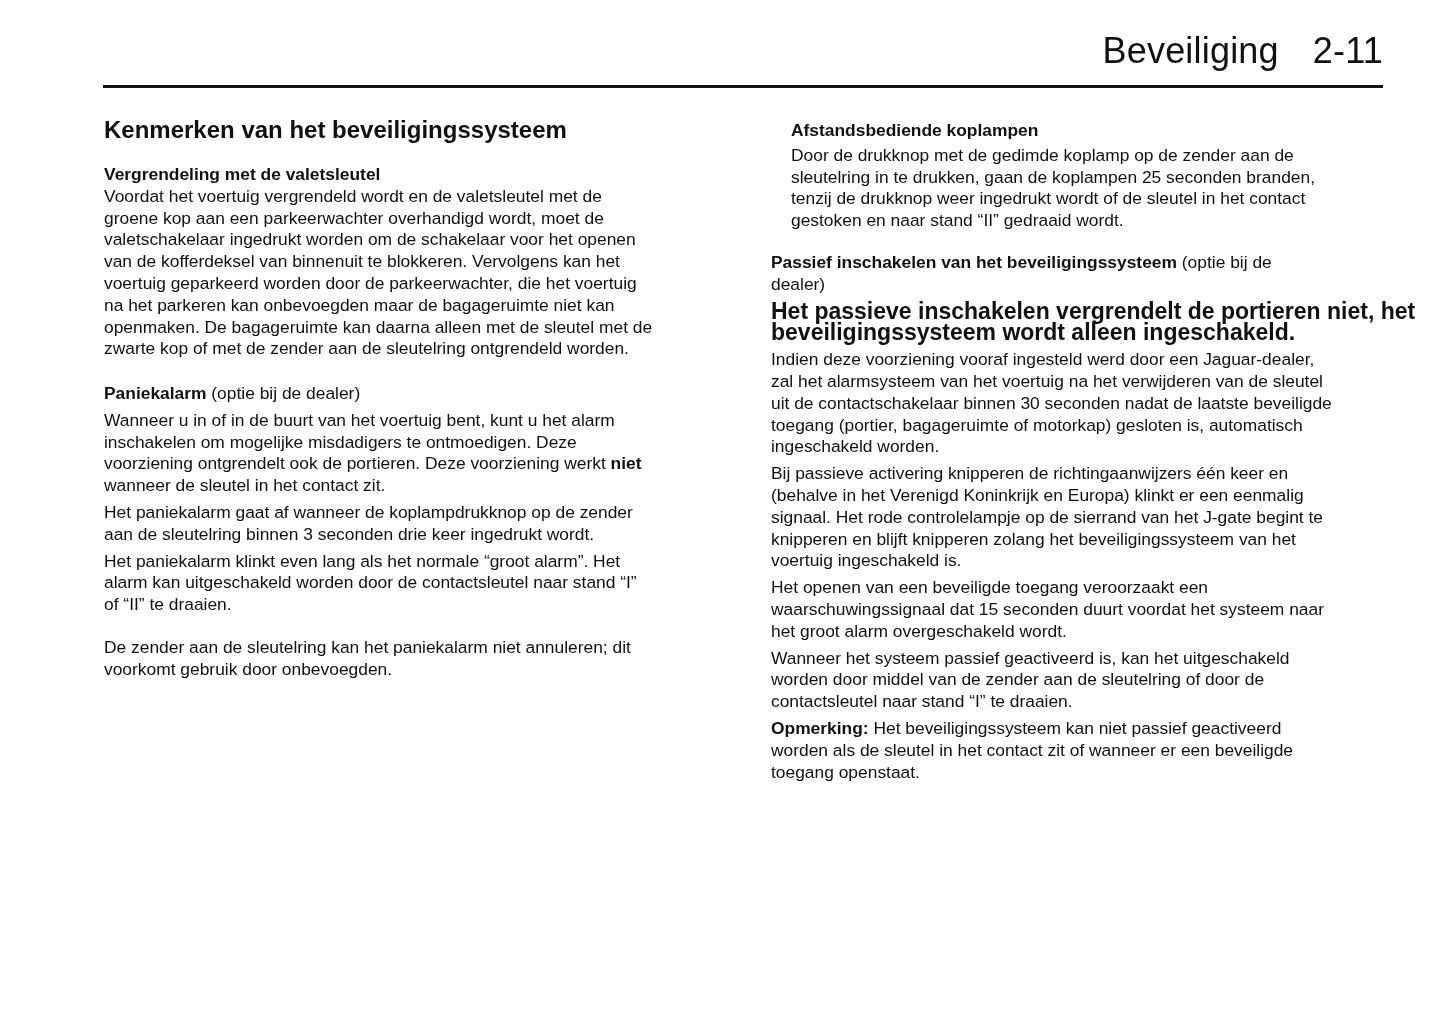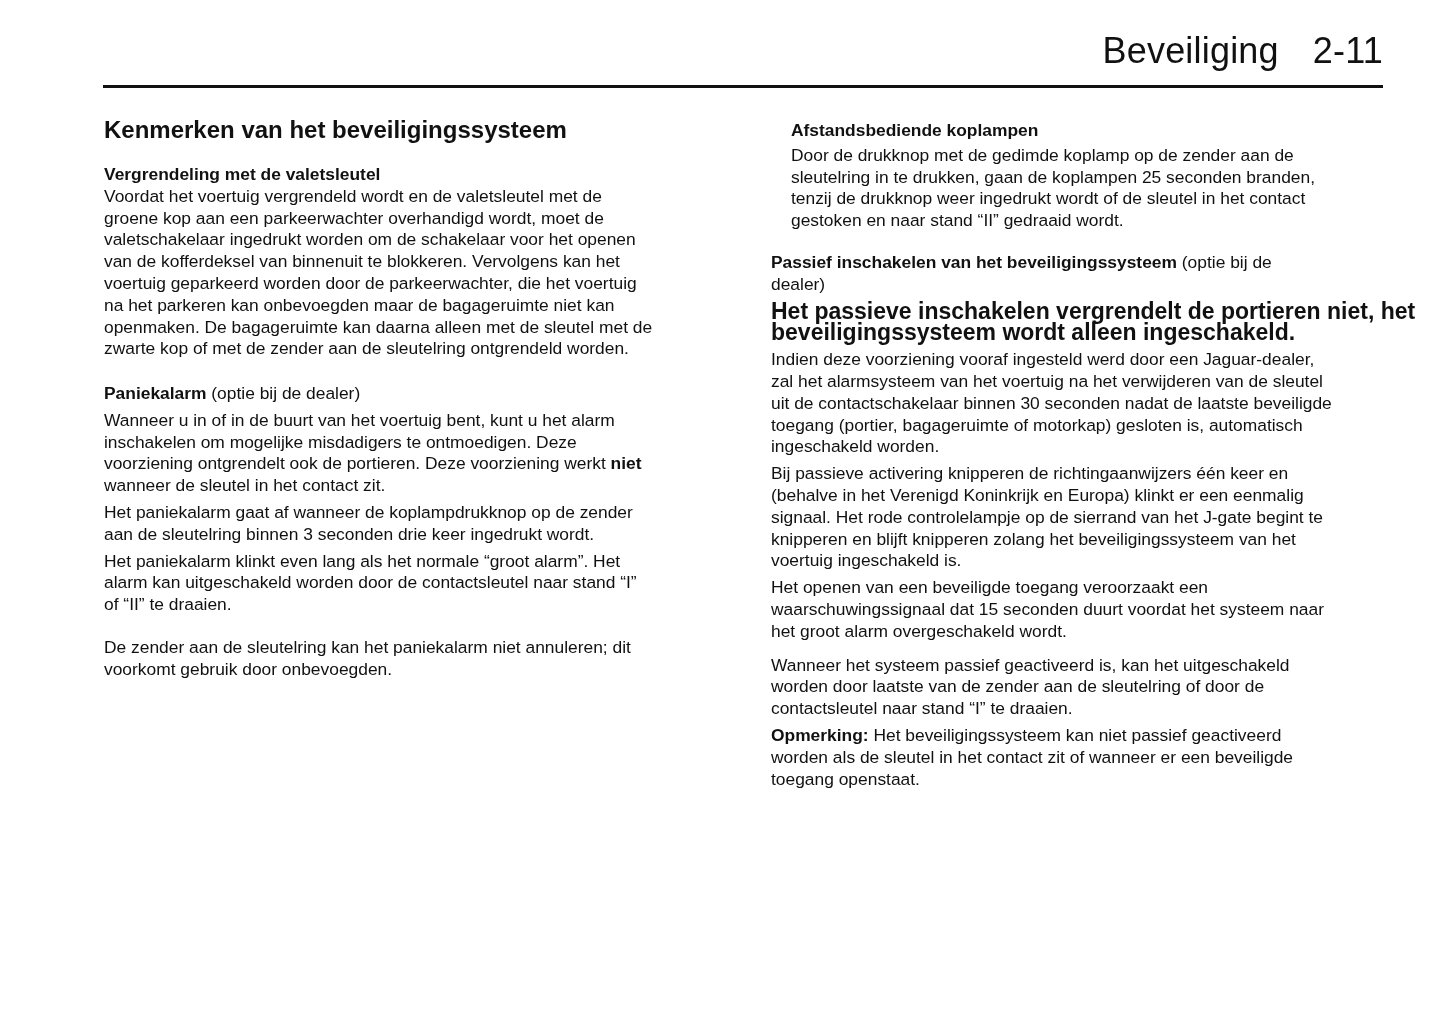--- a/index.html
+++ b/index.html
@@ -160,23 +160,23 @@
       <span class="line">(behalve in het Verenigd Koninkrijk en Europa) klinkt er een eenmalig</span>
       <span class="line">signaal. Het rode controlelampje op de sierrand van het J-gate begint te</span>
       <span class="line">knipperen en blijft knipperen zolang het beveiligingssysteem van het</span>
       <span class="line">voertuig ingeschakeld is.</span>
     </div>
     <div style="margin-top:5px;">
       <span class="line">Het openen van een beveiligde toegang veroorzaakt een</span>
       <span class="line">waarschuwingssignaal dat 15 seconden duurt voordat het systeem naar</span>
       <span class="line">het groot alarm overgeschakeld wordt.</span>
     </div>
-    <div style="margin-top:12px;">
+    <div style="margin-top:5px;">
       <span class="line">Wanneer het systeem passief geactiveerd is, kan het uitgeschakeld</span>
-      <span class="line">worden door laatste van de zender aan de sleutelring of door de</span>
+      <span class="line">worden door middel van de zender aan de sleutelring of door de</span>
       <span class="line">contactsleutel naar stand “I” te draaien.</span>
     </div>
     <div style="margin-top:5px;">
       <span class="line"><span class="bold">Opmerking:</span><span> Het beveiligingssysteem kan niet passief geactiveerd</span></span>
       <span class="line">worden als de sleutel in het contact zit of wanneer er een beveiligde</span>
       <span class="line">toegang openstaat.</span>
     </div>
   </div>
 </div>
 

